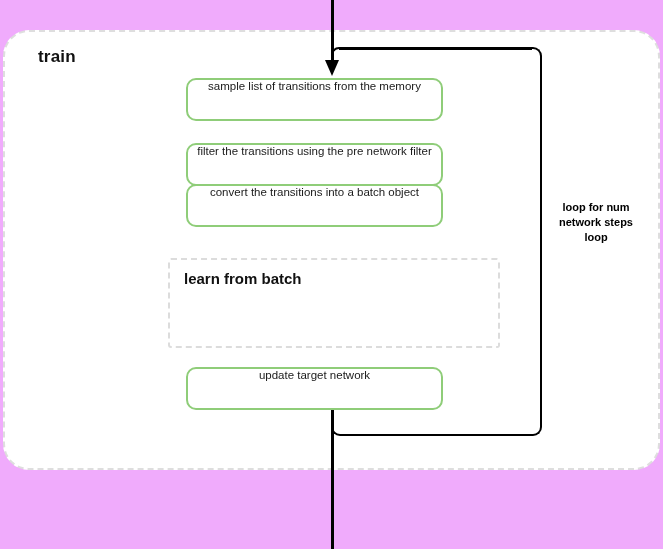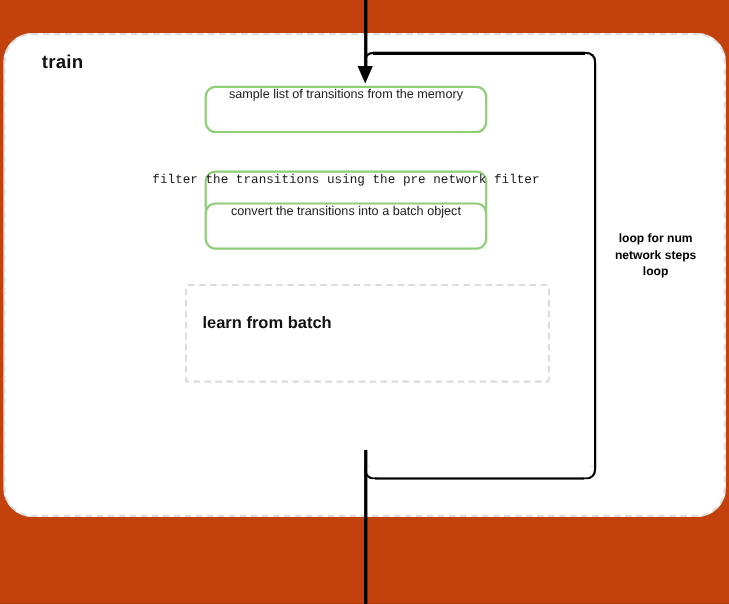--- a/index.html
+++ b/index.html
@@ -14,21 +14,21 @@
     overflow: hidden;
     font-family: "Liberation Sans", sans-serif;
   }
 
   #stage {
     position: absolute;
     left: 0;
     top: 0;
     width: 663px;
     height: 549px;
-    background: #c2410c;
+    background: #f0abfc;
   }
 
   
   .train-container {
     position: absolute;
     left: 3px;
     top: 30px;
     width: 657px;
     height: 440px;
     box-sizing: border-box;
@@ -64,40 +64,40 @@
   }
   .node-label {
     font-size: 11.5px;
     color: #1a1a1a;
     text-align: center;
     line-height: 1.2;
     white-space: nowrap;
   }
 
   .node-sample  { top: 78px; }
-  .node-filter  { top: 155px; font-family: Liberation Mono, monospace; }
+  .node-filter  { top: 143px; }
   .node-convert { top: 184px; }
   .node-update  { top: 367px; }
 
   
   .subgraph {
     position: absolute;
     left: 168px;
     top: 258px;
     width: 332px;
     height: 90px;
     box-sizing: border-box;
     background: #ffffff;
     border: 2px dashed #dcdcdc;
     border-radius: 3px;
   }
   .subgraph-title {
     position: absolute;
     left: 14px;
-    top: 23px;
+    top: 8px;
     width: 150px;
     font-size: 15px;
     font-weight: bold;
     color: #111111;
     line-height: 1.45;
   }
 
   
   .line {
     position: absolute;
@@ -196,21 +196,21 @@
     left: 331px;
     top: 409px;
     width: 2.5px;
     height: 140px;
   }
 
   
   .loop-caption {
     position: absolute;
     left: 546px;
-    top: 210px;
+    top: 200px;
     width: 100px;
     font-size: 11px;
     font-weight: bold;
     color: #000000;
     text-align: center;
     line-height: 1.35;
   }
 </style>
 </head>
 <body>
@@ -242,20 +242,23 @@
   </div>
 
   <div class="node node-convert">
     <span class="node-label">convert the transitions into a batch object</span>
   </div>
 
   <div class="subgraph">
     <div class="subgraph-title">learn from batch</div>
   </div>
 
+  <div class="node node-update">
+    <span class="node-label">update target network</span>
+  </div>
 
   <div class="loop-caption">
     <span>loop for num</span><br>
     <span>network steps</span><br>
     <span>loop</span>
   </div>
 
 </div>
 
 </body></html>

